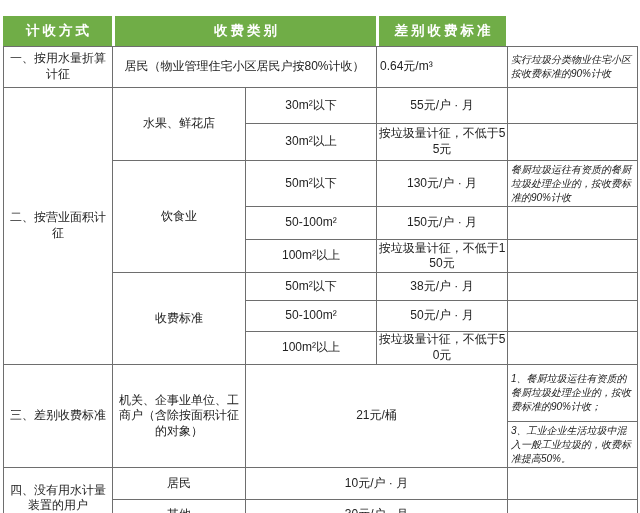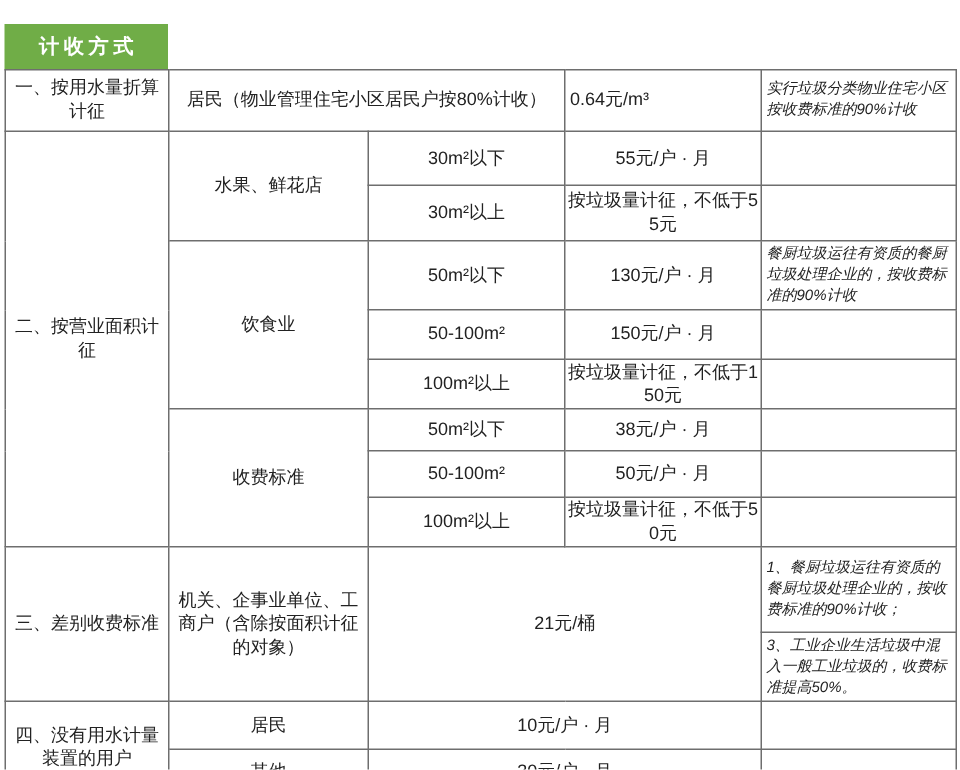--- a/index.html
+++ b/index.html
@@ -54,20 +54,22 @@
     padding:2px 3px;vertical-align:middle;font-style:italic;
   }
 </style>
 </head>
 <body>
 
 <div class="sheet">
 
   <div class="header-row">
     <div class="hcell hc1">计收方式</div>
+    <div class="hcell hc2">收费类别</div>
+    <div class="hcell hc4">差别收费标准</div>
   </div>
 
   <table class="tbl">
     <colgroup>
       <col style="width:109px">
         <col style="width:133px">
         <col style="width:131px">
         <col style="width:131px">
         <col style="width:130px">
     </colgroup>

